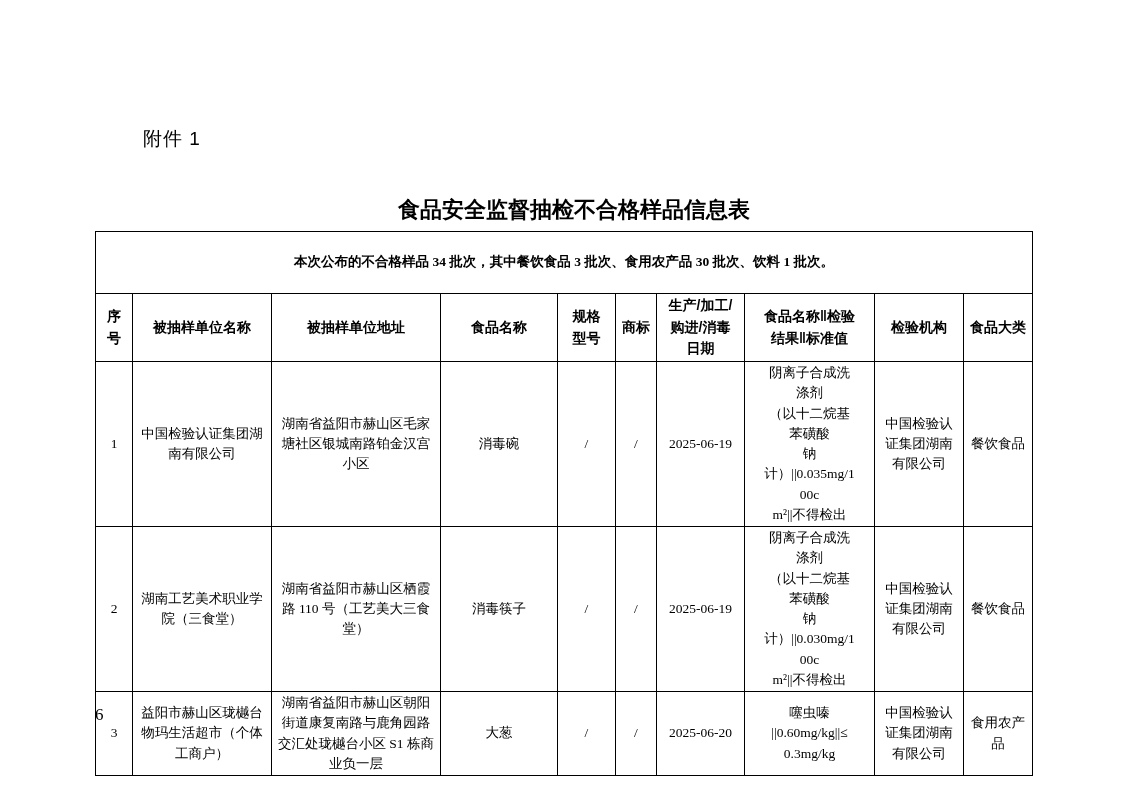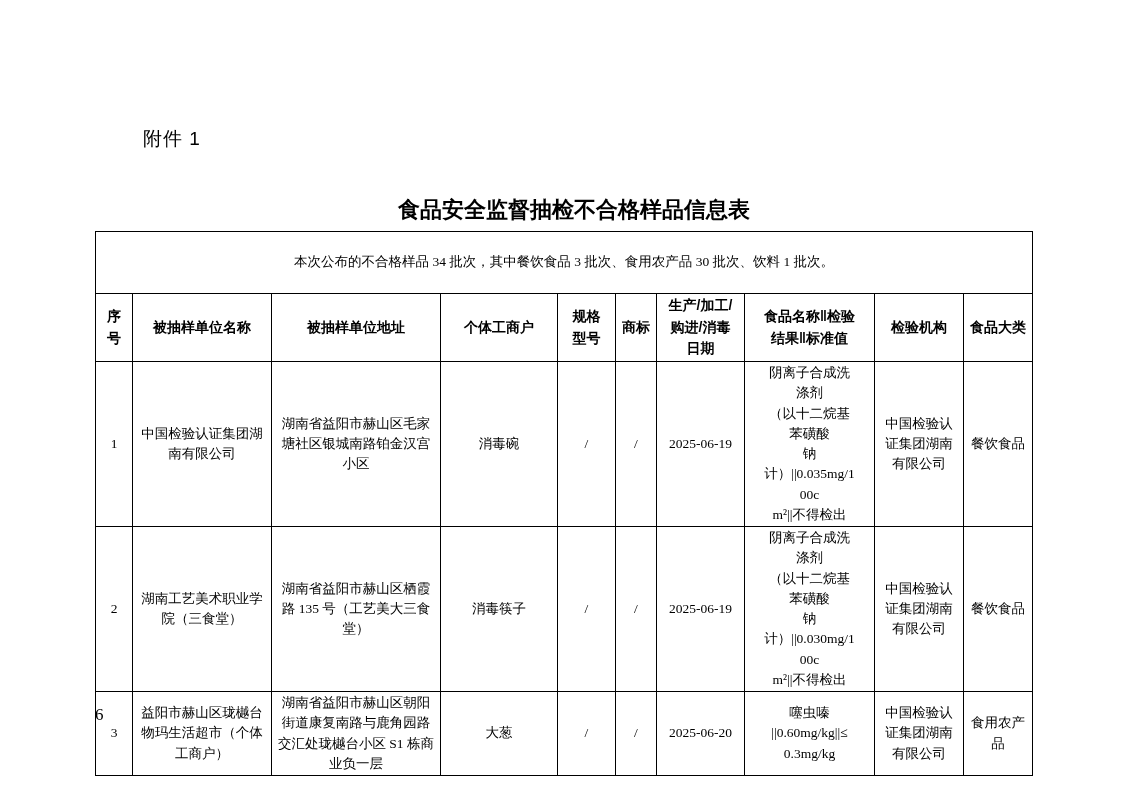--- a/index.html
+++ b/index.html
@@ -34,21 +34,21 @@
     padding: 1px 5px;
   }
   .info-table td {
     font-size: 13.5px; line-height: 1.5;
     font-family: "Liberation Serif", "DejaVu Serif", serif;
   }
   .info-table th {
     font-size: 14px; line-height: 1.55; font-weight: bold;
     font-family: "Liberation Sans", "DejaVu Sans", sans-serif;
   }
-  tr.row-summary { height: 62px; }
+  tr.row-summary { height: 62px; font-weight: bold; }
   tr.row-header  { height: 64px; }
   tr.row-1 { height: 100px; }
   tr.row-2 { height: 98px; }
   tr.row-3 { height: 80px; }
   td.cell-result { padding: 1px 18px; }
   .page-number {
     position: absolute; left: 95px; top: 705px;
     font-size: 17px;
   }
 </style>
@@ -74,21 +74,21 @@
   </colgroup>
   <tbody>
     <tr class="row-summary">
       <td colspan="10">本次公布的不合格样品 34 批次，其中餐饮食品 3 批次、食用农产品 30 批次、饮料 1 批次。</td>
     </tr>
     <tr class="row-header">
       <th>序
 号</th>
       <th>被抽样单位名称</th>
       <th>被抽样单位地址</th>
-      <th>个体工商户</th>
+      <th>食品名称</th>
       <th>规格
 型号</th>
       <th>商标</th>
       <th>生产/加工/
 购进/消毒
 日期</th>
       <th>食品名称‖检验
 结果‖标准值</th>
       <th>检验机构</th>
       <th>食品大类</th>
@@ -105,21 +105,21 @@
 （以十二烷基苯磺酸
 钠
 计）||0.035mg/100c
 m²||不得检出</td>
       <td>中国检验认证集团湖南有限公司</td>
       <td>餐饮食品</td>
     </tr>
     <tr class="row-2">
       <td>2</td>
       <td>湖南工艺美术职业学院（三食堂）</td>
-      <td>湖南省益阳市赫山区栖霞路 135 号（工艺美大三食堂）</td>
+      <td>湖南省益阳市赫山区栖霞路 110 号（工艺美大三食堂）</td>
       <td>消毒筷子</td>
       <td>/</td>
       <td>/</td>
       <td>2025-06-19</td>
       <td class="cell-result">阴离子合成洗涤剂
 （以十二烷基苯磺酸
 钠
 计）||0.030mg/100c
 m²||不得检出</td>
       <td>中国检验认证集团湖南有限公司</td>

